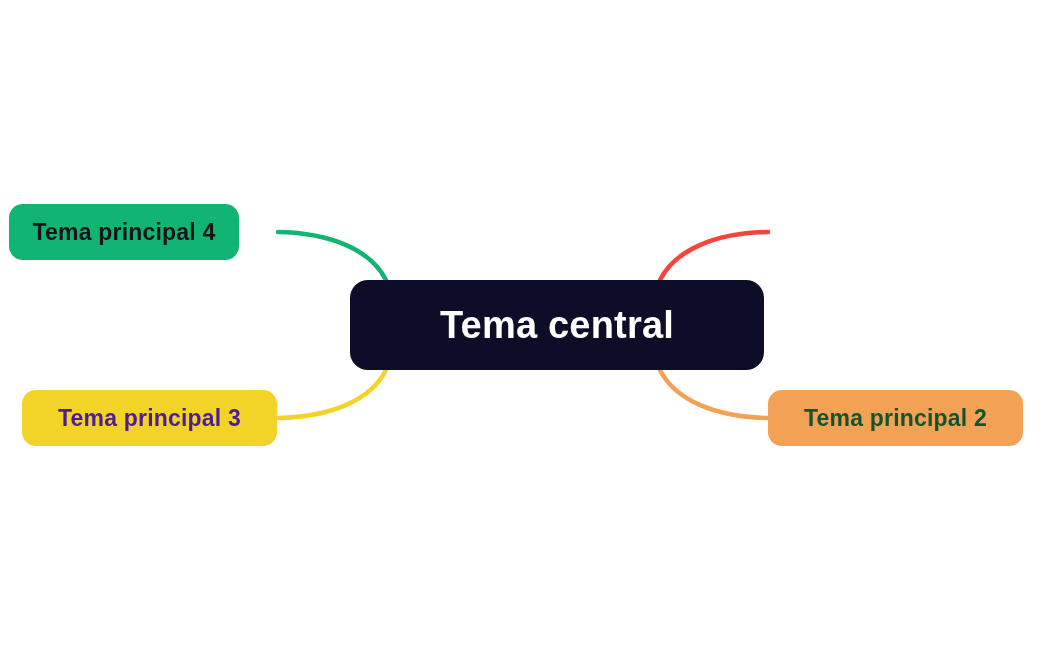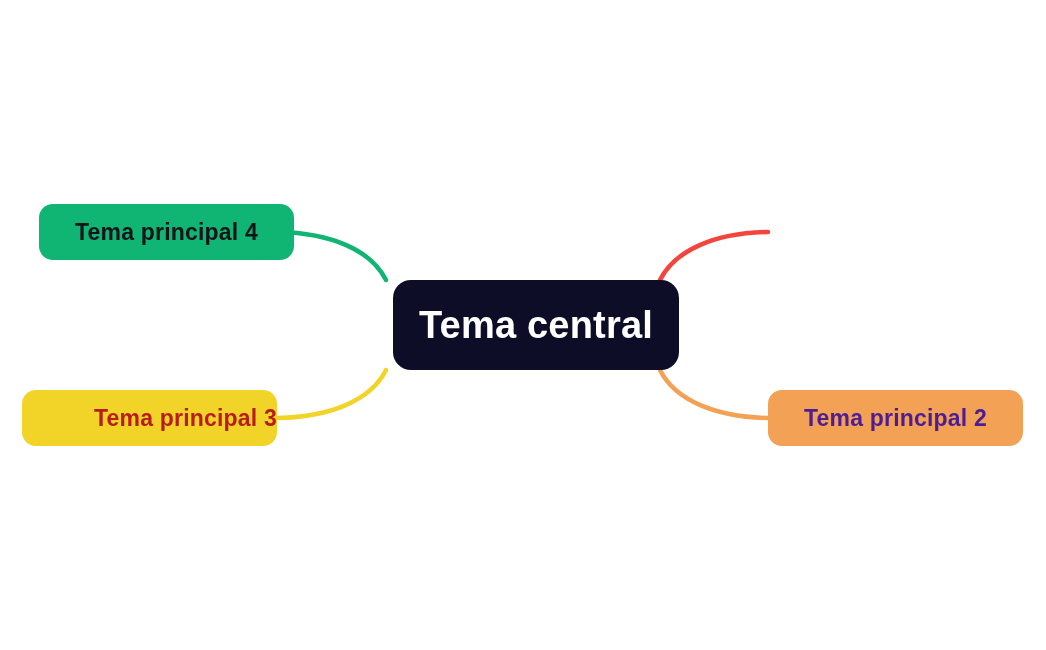--- a/index.html
+++ b/index.html
@@ -29,35 +29,34 @@
     align-items: center;
     justify-content: center;
     font-weight: bold;
     box-sizing: border-box;
     letter-spacing: 0.2px;
     cursor: default;
   }
   .central-node {
     left: 350px;
     top: 280px;
-    width: 286px;
+    width: 414px;
     height: 90px;
     border-radius: 18px;
     font-size: 38px;
-    margin-left: 43px;
   }
   .branch-node {
     height: 56px;
     border-radius: 14px;
     font-size: 23px;
   }
   .branch-1 { left: 768px; top: 204px; width: 249px; }
   .branch-2 { left: 768px; top: 390px; width: 255px; }
   .branch-3 { left: 22px;  top: 390px; width: 255px; }
-  .branch-4 { left: 39px;  top: 204px; width: 255px; }
+  .branch-4 { left: 9px;  top: 204px; width: 230px; }
   .node-label {
     white-space: nowrap;
     pointer-events: none;
   }
 </style>
 </head>
 <body>
 
 <div class="canvas">
 
@@ -66,25 +65,25 @@
     <path d="M 768 418 C 715 417 675 400 660 370" fill="none" stroke-width="4.5" stroke-linecap="round" stroke="#f2a155"></path>
     <path d="M 278 418 C 331 417 371 400 386 370" fill="none" stroke-width="4.5" stroke-linecap="round" stroke="#f2d327"></path>
     <path d="M 278 232 C 331 233 371 250 386 280" fill="none" stroke-width="4.5" stroke-linecap="round" stroke="#10b573"></path>
   </svg>
 
   <div class="node central-node" style="background-color: rgb(13, 13, 40); color: rgb(255, 255, 255);">
     <span class="node-label">Tema central</span>
   </div>
 
 
-  <div class="node branch-node branch-2" style="background-color: rgb(242, 161, 85); color: #4c1d95; justify-content: center;">
+  <div class="node branch-node branch-2" style="background-color: rgb(242, 161, 85); color: #14532d; justify-content: center;">
     <span class="node-label">Tema principal 2</span>
   </div>
 
-  <div class="node branch-node branch-3" style="background-color: rgb(242, 211, 39); color: #b91c1c; justify-content: flex-end;">
+  <div class="node branch-node branch-3" style="background-color: rgb(242, 211, 39); color: #4c1d95;">
     <span class="node-label">Tema principal 3</span>
   </div>
 
   <div class="node branch-node branch-4" style="background-color: rgb(16, 181, 115); color: rgb(19, 19, 26);">
     <span class="node-label">Tema principal 4</span>
   </div>
 
 </div>
 
 </body></html>

